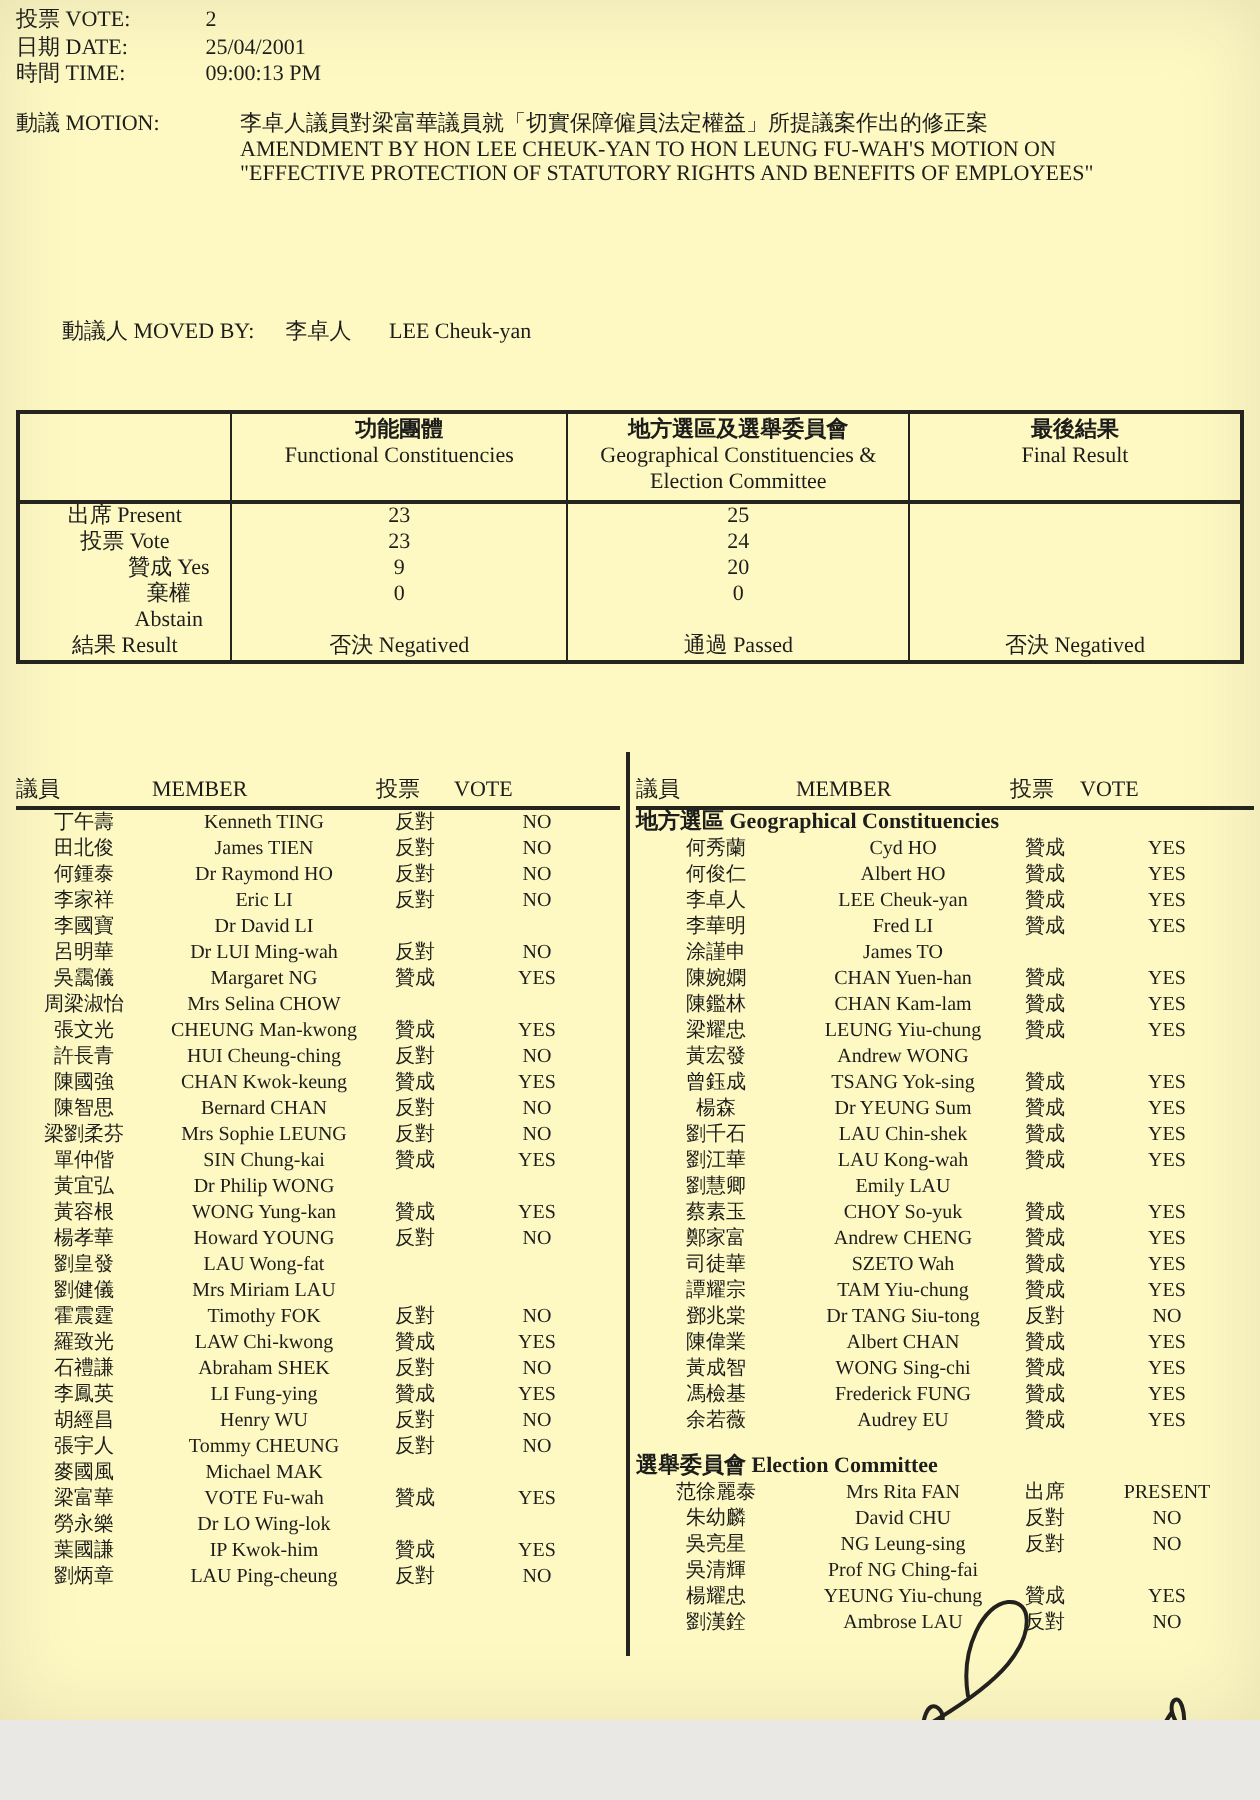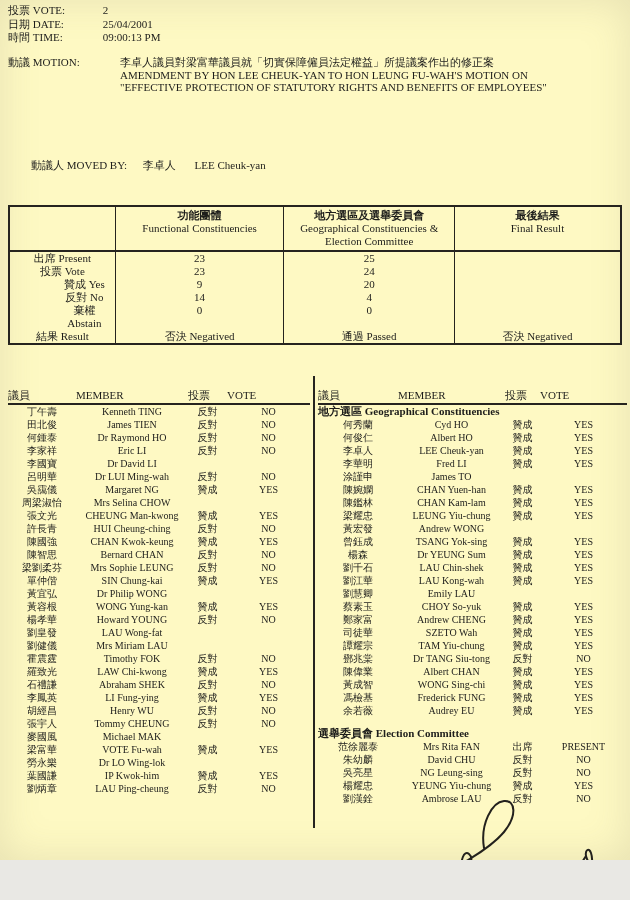--- a/index.html
+++ b/index.html
@@ -138,26 +138,20 @@
           <td>24</td>
           <td></td>
         </tr>
         <tr>
           <td class="indent">贊成 Yes</td>
           <td>9</td>
           <td>20</td>
           <td></td>
         </tr>
         <tr>
-          <td class="indent">反對 No</td>
-          <td>14</td>
-          <td>4</td>
-          <td></td>
-        </tr>
-        <tr>
           <td class="indent">棄權 Abstain</td>
           <td>0</td>
           <td>0</td>
           <td></td>
         </tr>
         <tr>
           <td>結果 Result</td>
           <td>否決 Negatived</td>
           <td>通過 Passed</td>
           <td>否決 Negatived</td>
@@ -522,20 +516,26 @@
           <span>反對</span>
           <span>NO</span>
         </div>
         <div class="mrow">
           <span>吳亮星</span>
           <span>NG Leung-sing</span>
           <span>反對</span>
           <span>NO</span>
         </div>
         <div class="mrow">
+          <span>吳清輝</span>
+          <span>Prof NG Ching-fai</span>
+          <span></span>
+          <span></span>
+        </div>
+        <div class="mrow">
           <span>楊耀忠</span>
           <span>YEUNG Yiu-chung</span>
           <span>贊成</span>
           <span>YES</span>
         </div>
         <div class="mrow">
           <span>劉漢銓</span>
           <span>Ambrose LAU</span>
           <span>反對</span>
           <span>NO</span>

